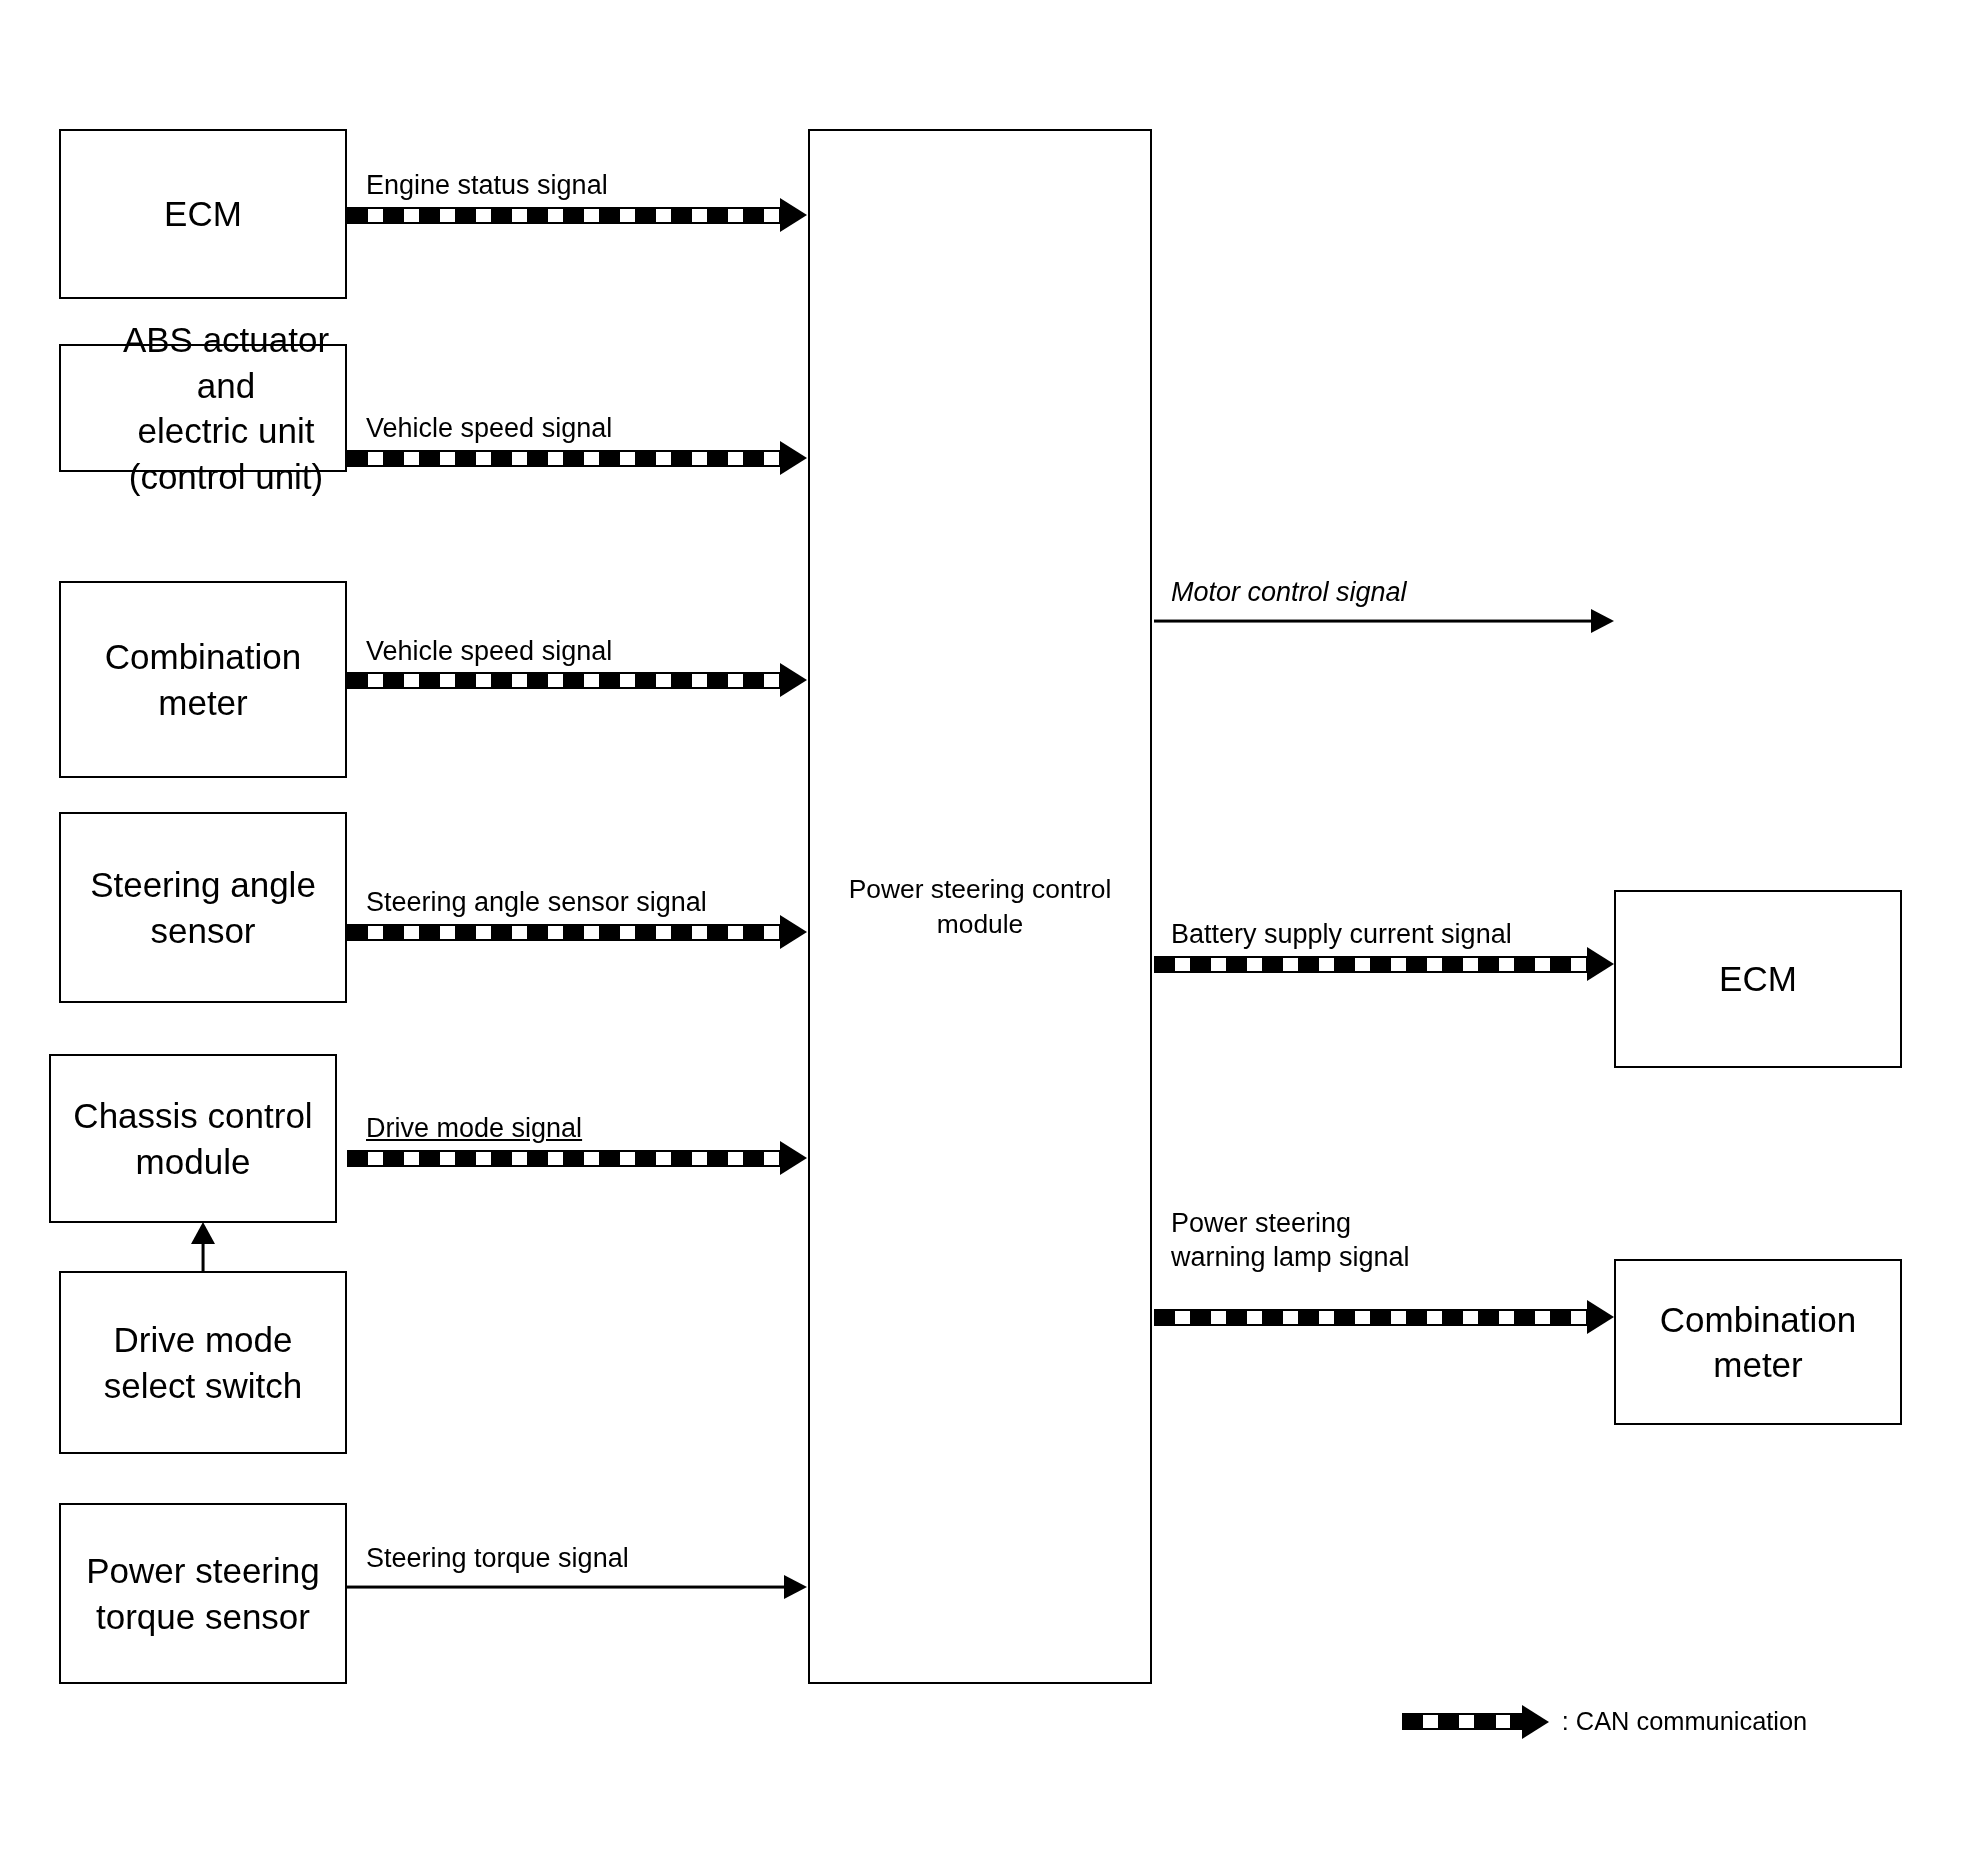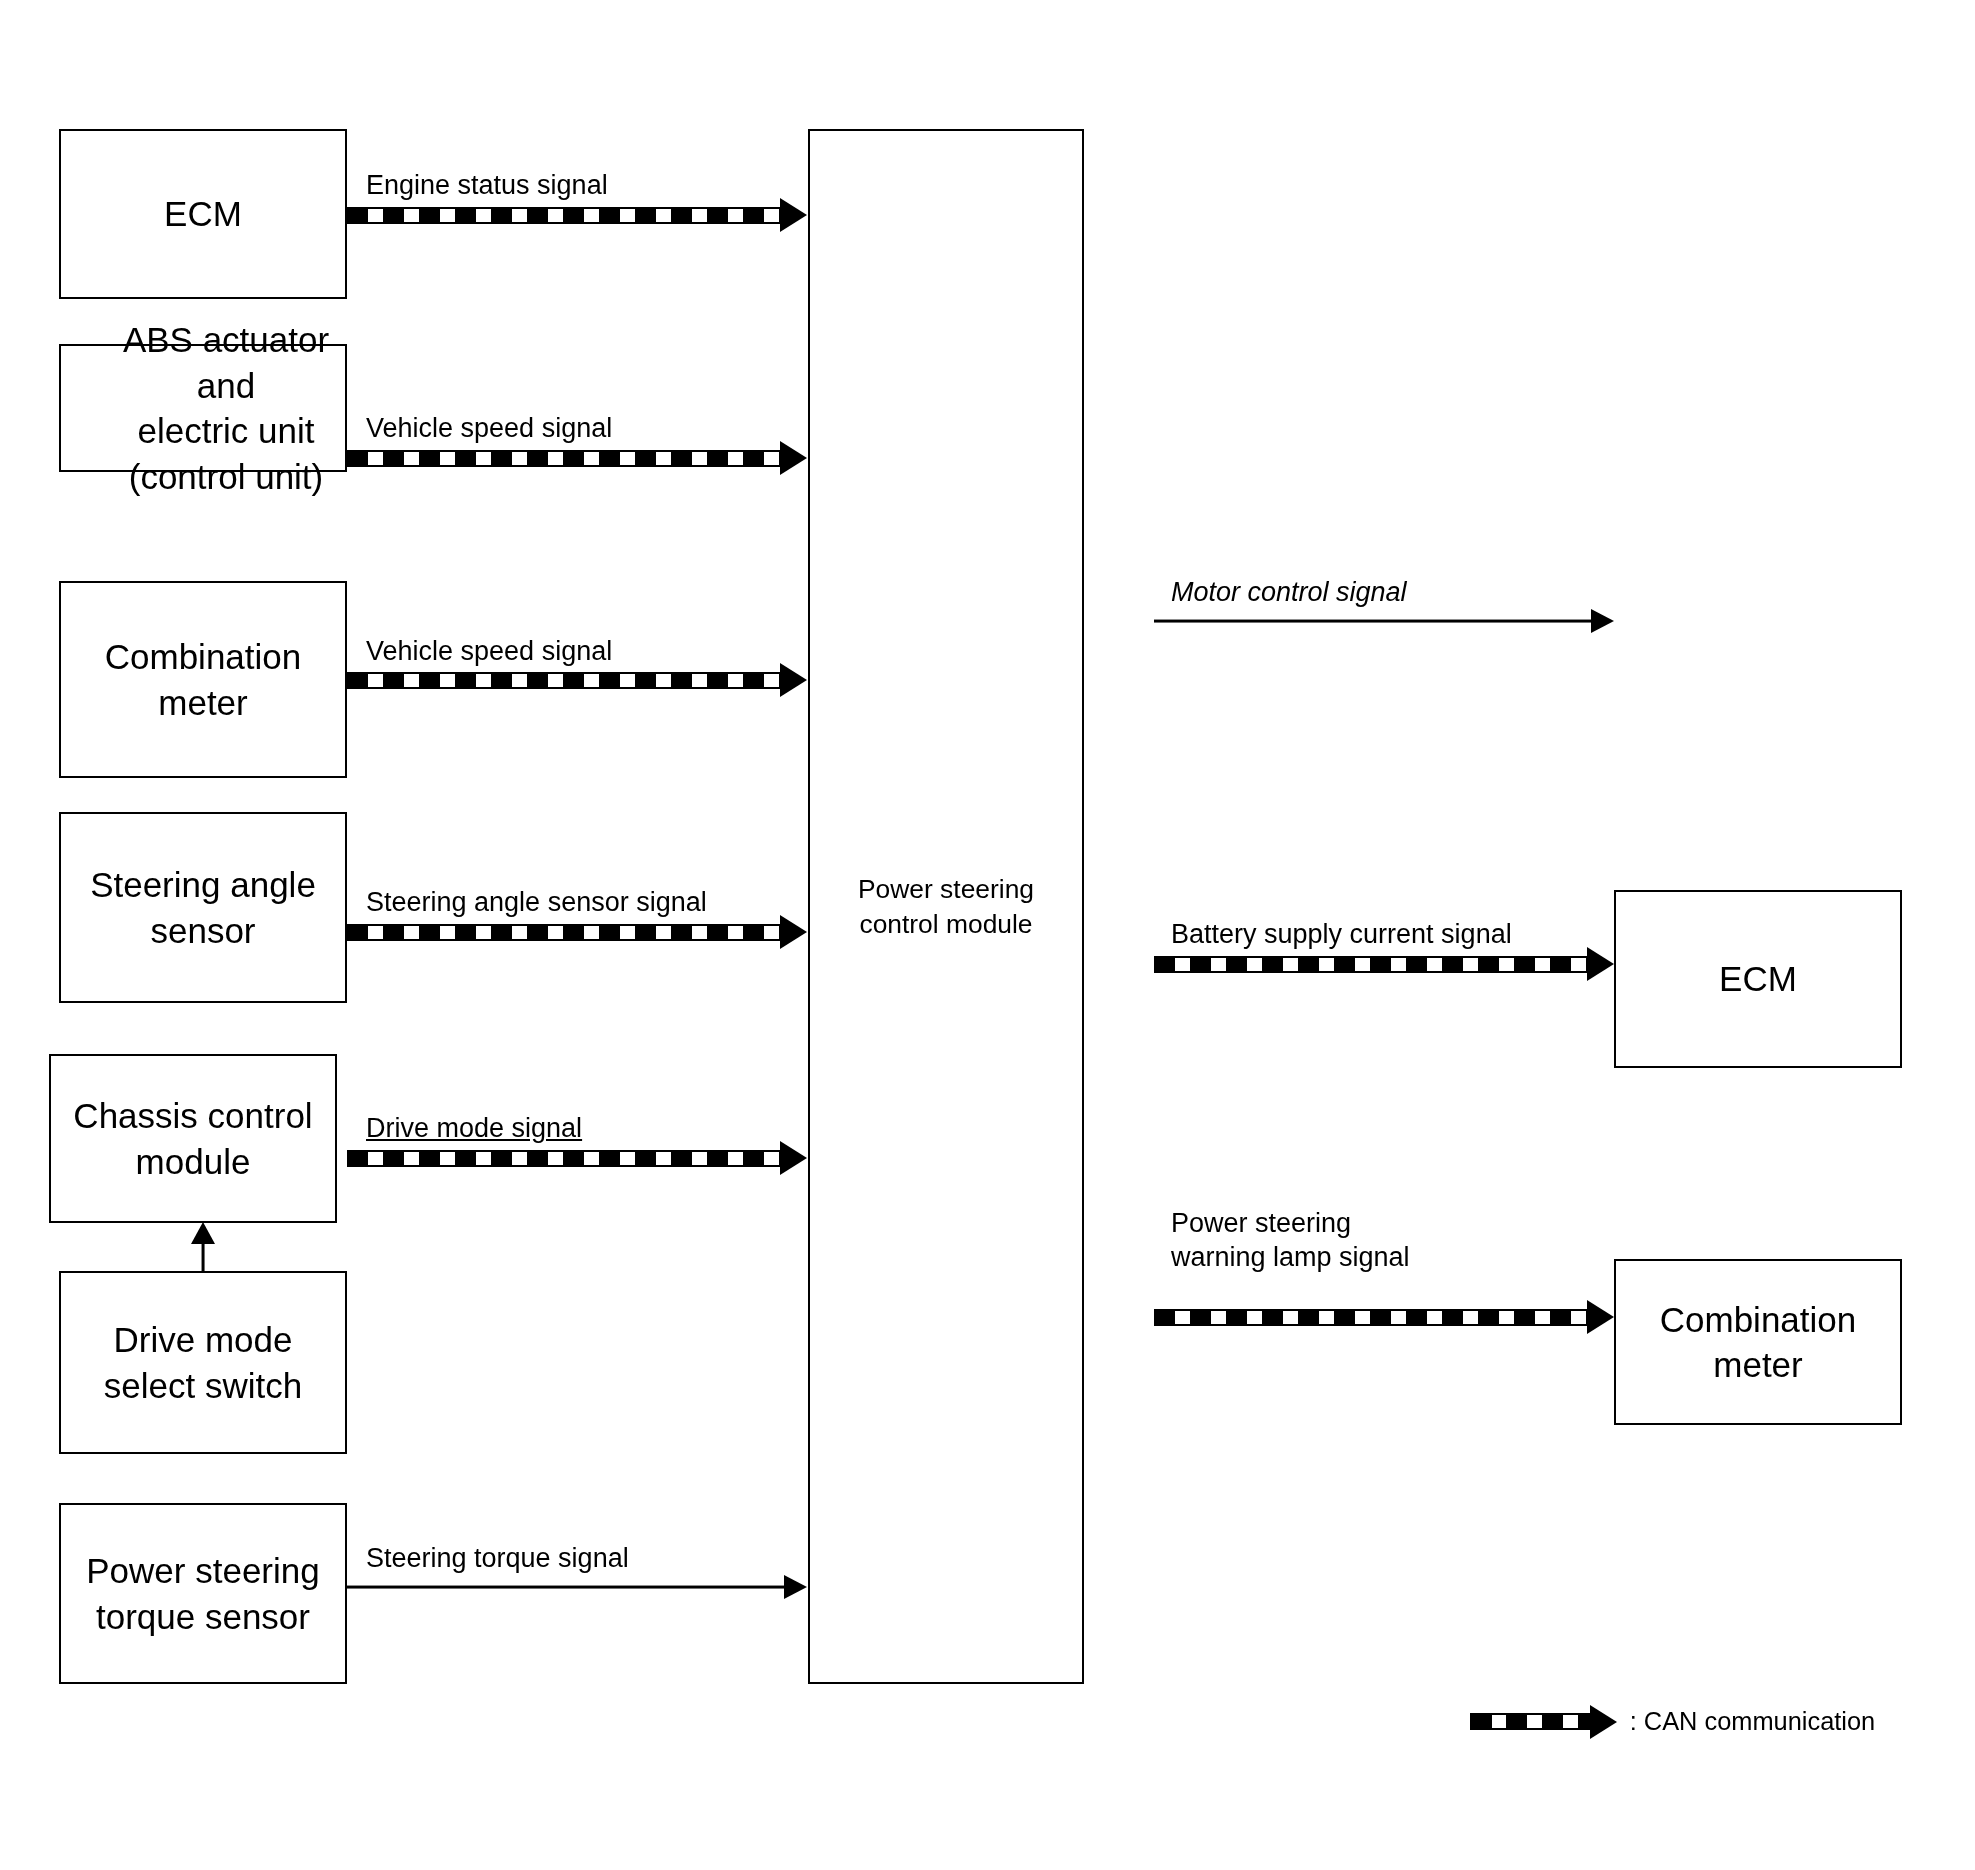--- a/index.html
+++ b/index.html
@@ -76,21 +76,21 @@
   <div class="box" id="box-drivemode" style="left:59px;top:1271px;width:288px;height:183px;">
     <span class="lbl">Drive mode
 select switch</span>
   </div>
 
   <div class="box" id="box-torque" style="left:59px;top:1503px;width:288px;height:181px;">
     <span class="lbl">Power steering
 torque sensor</span>
   </div>
 
-  <div class="box" id="center-module" style="left:808px;top:129px;width:276px;height:1555px;">
+  <div class="box" id="center-module" style="left:808px;top:129px;width:344px;height:1555px;">
     <span class="lbl">Power steering control module</span>
   </div>
 
 
   <div class="box" id="box-ecm-out" style="left:1614px;top:890px;width:288px;height:178px;">
     <span class="lbl">ECM</span>
   </div>
 
   <div class="box" id="box-comb-out" style="left:1614px;top:1259px;width:288px;height:166px;">
     <span class="lbl">Combination meter</span>
@@ -149,21 +149,21 @@
   </div>
   <div class="sig" style="left:1171px;top:917px;">Battery supply current signal</div>
 
   <div class="can" style="left:1154px;top:1309px;width:461px;">
     <div class="shaft" style="width:433px;"></div>
     <div class="head" style="left:433px;"></div>
   </div>
   <div class="sig" style="left:1171px;top:1206px;">Power steering
 warning lamp signal</div>
 
-  <div id="legend" style="left:1470px;top:1707px;">
+  <div id="legend" style="left:1402px;top:1707px;">
     <div class="can" style="position:relative;left:0;top:0;width:147px;height:16.6px;">
       <div class="shaft" style="width:120px;"></div>
       <div class="head" style="left:120px;"></div>
     </div>
     <span class="legend-text">: CAN communication</span>
   </div>
 
 </div>
 
 

